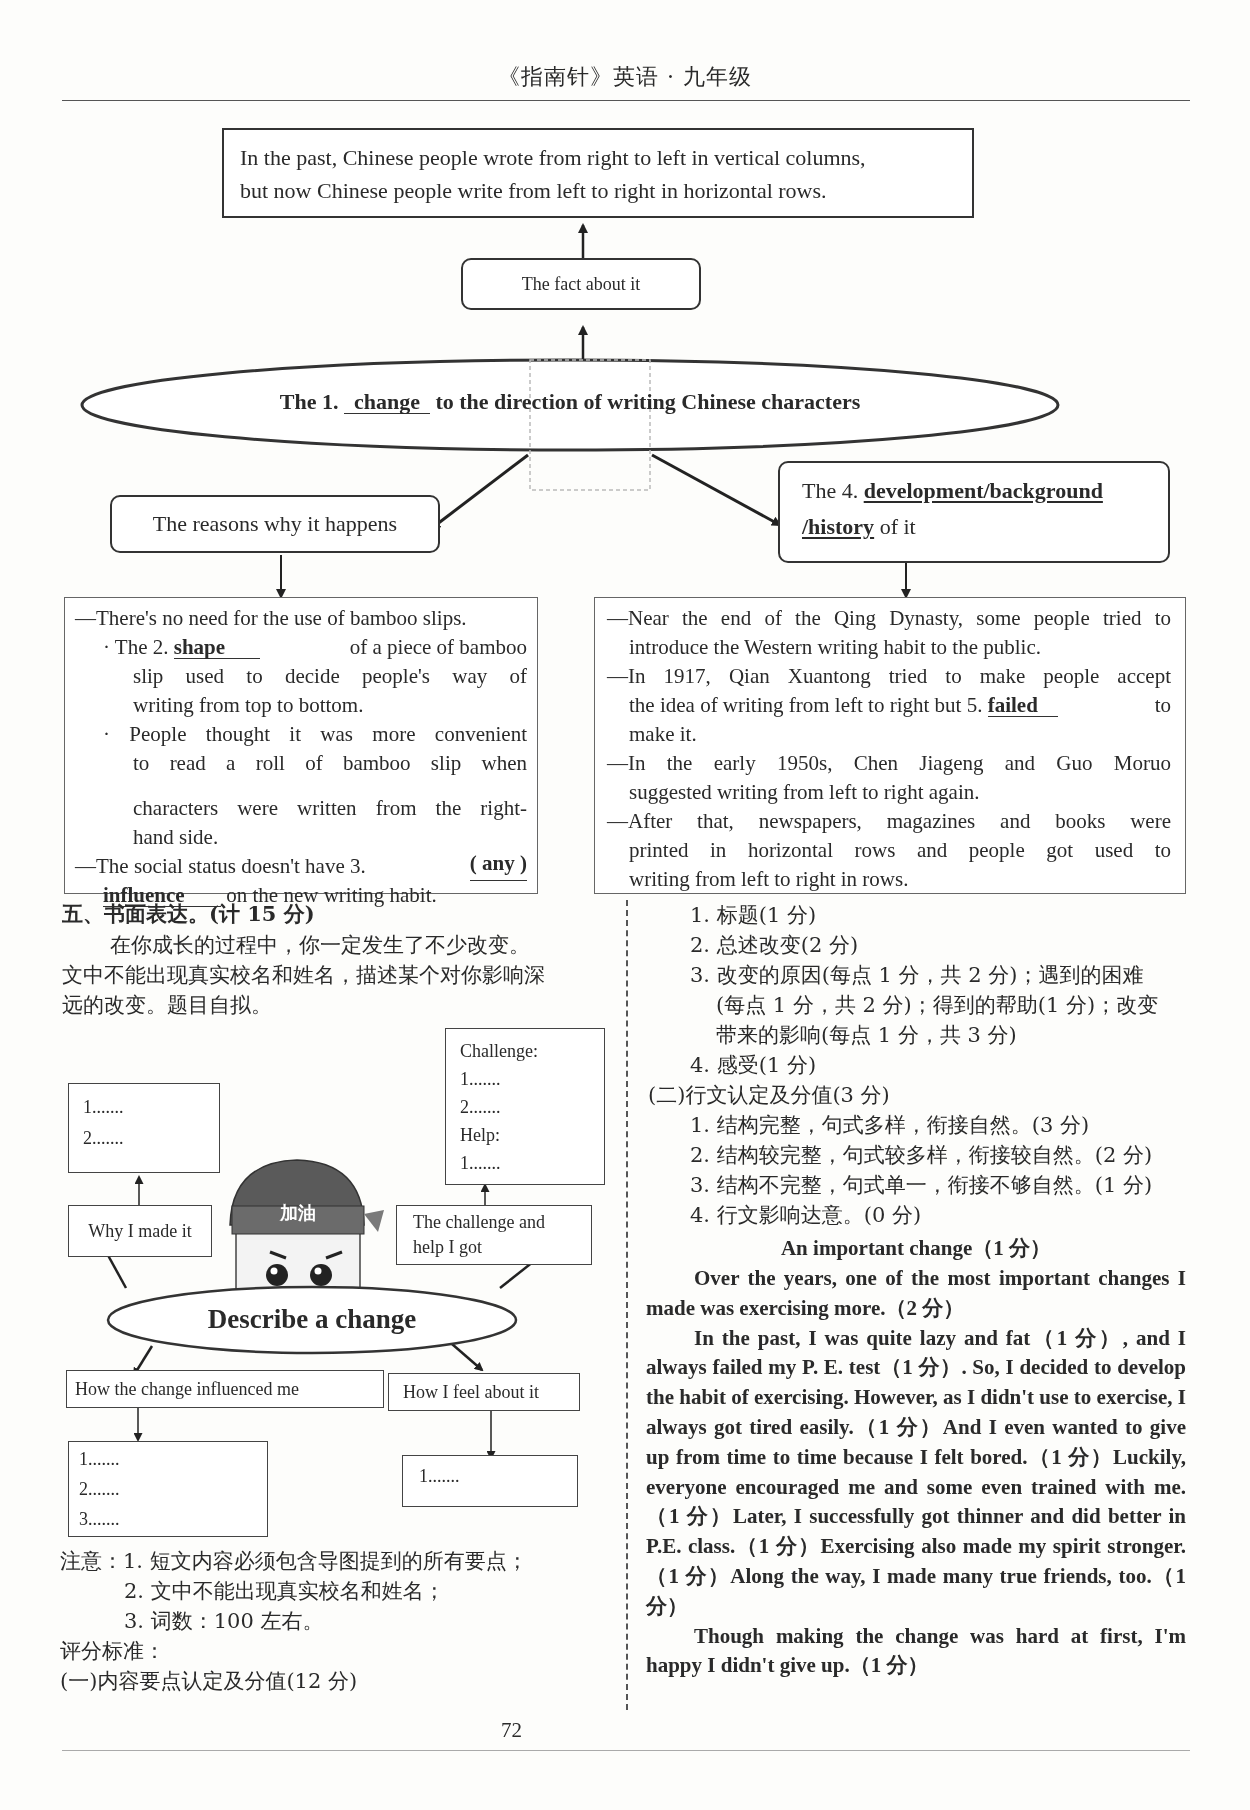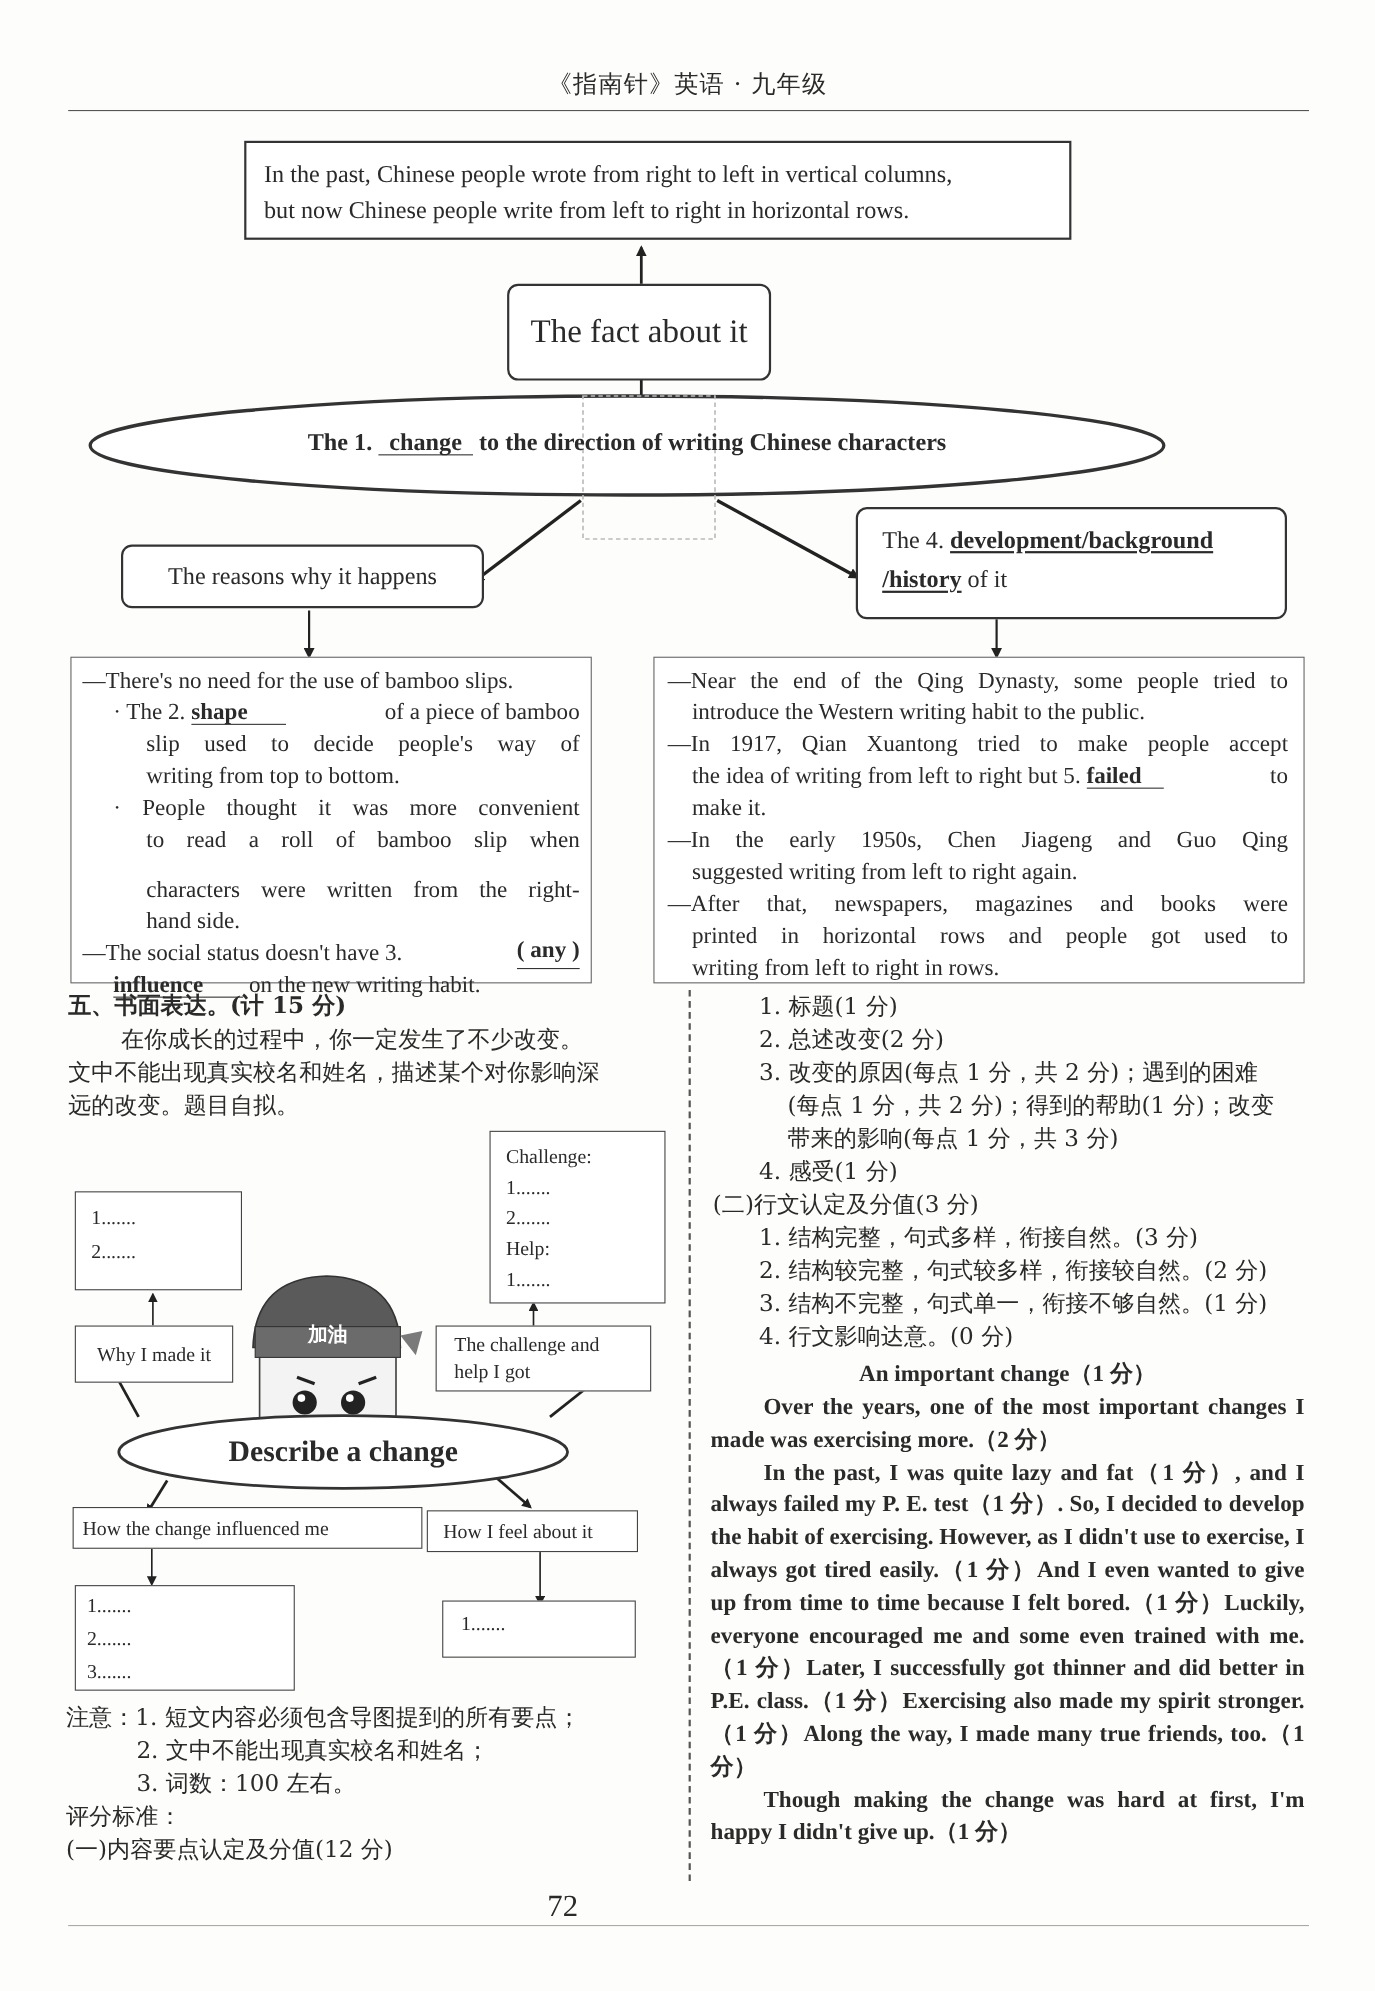--- a/index.html
+++ b/index.html
@@ -43,21 +43,21 @@
   <ellipse cx="570" cy="405" rx="488" ry="45" fill="#fff" stroke="#333" stroke-width="3"></ellipse>
 
   <rect x="530" y="360" width="120" height="130" fill="none" stroke="#bbb" stroke-width="1.5" stroke-dasharray="4,3"></rect>
 </svg>
 
 <div class="box" style="left:222px; top:128px; width:752px; height:90px; padding:11px 16px; font-size:22px; line-height:33px;">
   <div>In the past, Chinese people wrote from right to left in vertical columns,</div>
   <div>but now Chinese people write from left to right in horizontal rows.</div>
 </div>
 
-<div class="box rbox" style="left:461px; top:258px; width:240px; height:88px; font-size:30px; display:flex; align-items:center; justify-content:center;">The fact about it</div>
+<div class="box rbox" style="left:461px; top:258px; width:240px; height:52px; font-size:18px; display:flex; align-items:center; justify-content:center;">The fact about it</div>
 
 <div class="abs" style="left:82px; width:976px; top:389px; text-align:center; font-size:22px; font-weight:bold;">
   <span>The 1.</span>
   <span class="fill" style="min-width:86px;">change</span>
   <span>to the direction of writing Chinese characters</span>
 </div>
 
 <div class="box rbox" style="left:110px; top:495px; width:330px; height:58px; font-size:22px; display:flex; align-items:center; justify-content:center;">The reasons why it happens</div>
 
 <div class="box rbox" style="left:778px; top:461px; width:392px; height:102px; padding:10px 22px; font-size:22px; line-height:36px;">
@@ -95,21 +95,21 @@
 
 <div class="box" style="left:594px; top:597px; width:592px; height:297px; border-width:1.5px; border-color:#666; padding:6px 14px 0 12px;">
   <div class="mm-item just" style="text-align-last:justify;">—Near the end of the Qing Dynasty, some people tried to</div>
   <div class="mm-item" style="padding-left:22px;">introduce the Western writing habit to the public.</div>
   <div class="mm-item just" style="text-align-last:justify;">—In 1917, Qian Xuantong tried to make people accept</div>
   <div class="mm-item" style="padding-left:22px; display:flex; justify-content:space-between;">
     <span><span>the idea of writing from left to right but 5.</span> <span class="fill" style="min-width:70px;">failed</span></span>
     <span>to</span>
   </div>
   <div class="mm-item" style="padding-left:22px;">make it.</div>
-  <div class="mm-item just" style="text-align-last:justify;">—In the early 1950s, Chen Jiageng and Guo Qing</div>
+  <div class="mm-item just" style="text-align-last:justify;">—In the early 1950s, Chen Jiageng and Guo Moruo</div>
   <div class="mm-item" style="padding-left:22px;">suggested writing from left to right again.</div>
   <div class="mm-item just" style="text-align-last:justify;">—After that, newspapers, magazines and books were</div>
   <div class="mm-item just" style="padding-left:22px; text-align-last:justify;">printed in horizontal rows and people got used to</div>
   <div class="mm-item" style="padding-left:22px;">writing from left to right in rows.</div>
 </div>
 
 <div class="abs" style="left:626px; top:900px; height:810px; border-left:2px dashed #555;"></div>
 
 <div class="abs cn" style="left:62px; top:900px; font-size:21px; font-weight:bold;">五、书面表达。(计 15 分)</div>
 <div class="abs cn" style="left:62px; top:930px; width:550px; font-size:21px; line-height:30px;">
@@ -203,14 +203,14 @@
 </div>
 
 <div class="abs essay" style="left:646px; top:1234px; width:540px; text-align:center;">An important change（1 分）</div>
 
 <div class="abs essay" style="left:646px; top:1264px; width:540px;">
   <p class="indent">Over the years, one of the most important changes I made was exercising more.（2 分）</p>
   <p class="indent">In the past, I was quite lazy and fat（1 分）, and I always failed my P. E. test（1 分）. So, I decided to develop the habit of exercising. However, as I didn't use to exercise, I always got tired easily.（1 分）And I even wanted to give up from time to time because I felt bored.（1 分）Luckily, everyone encouraged me and some even trained with me.（1 分）Later, I successfully got thinner and did better in P.E. class.（1 分）Exercising also made my spirit stronger.（1 分）Along the way, I made many true friends, too.（1 分）</p>
   <p class="indent">Though making the change was hard at first, I'm happy I didn't give up.（1 分）</p>
 </div>
 
-<div class="abs" style="left:0; width:1023px; top:1718px; text-align:center; font-size:28px;">72</div>
+<div class="abs" style="left:0; width:1023px; top:1718px; text-align:center; font-size:21px;">72</div>
 <div class="abs hr" style="left:62px; width:1128px; top:1750px; border-top:1px solid #aaa;"></div>
 
 </body></html>

